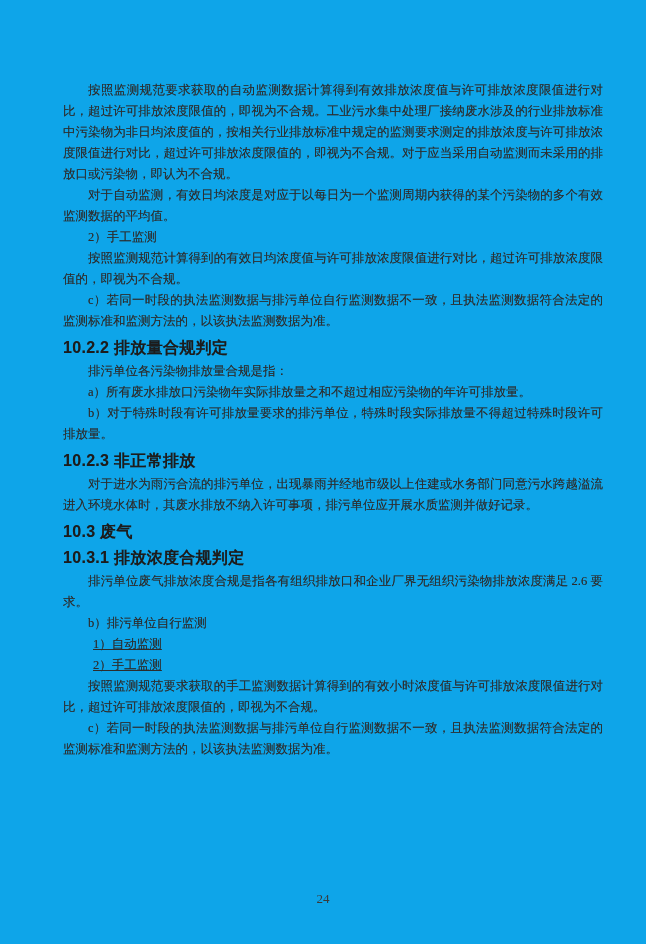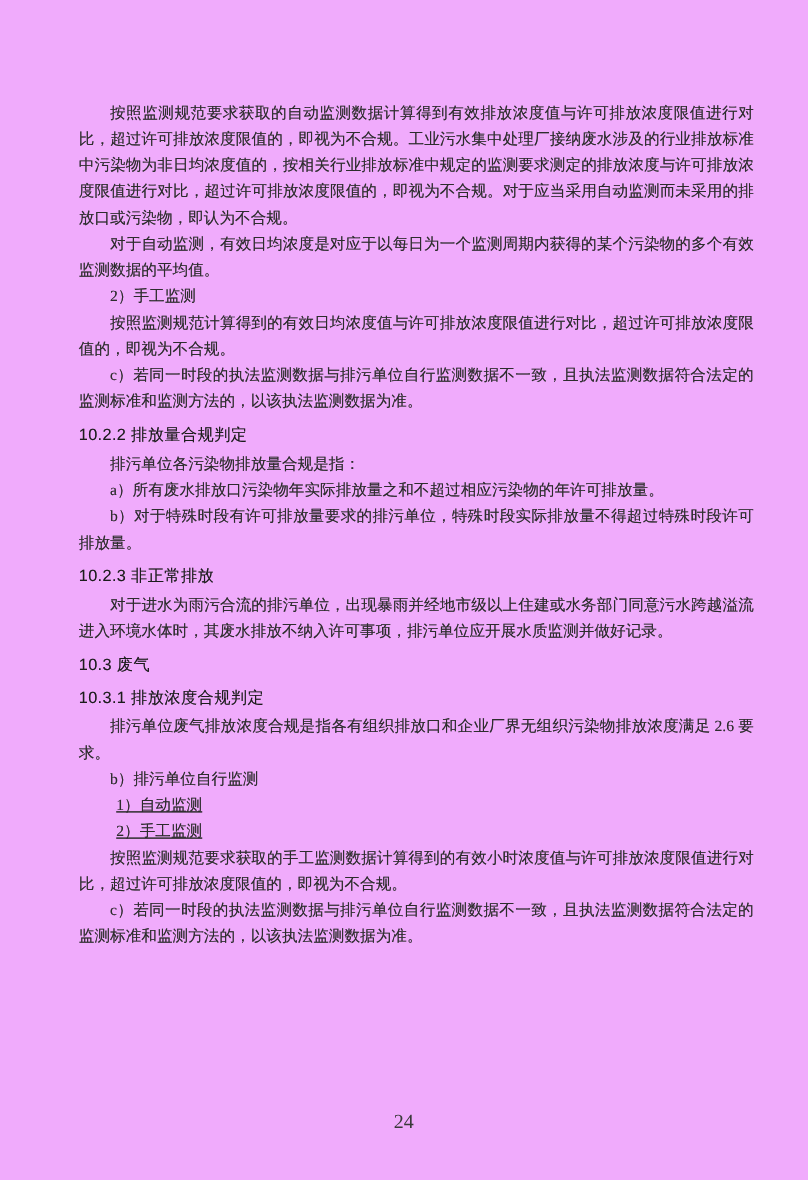--- a/index.html
+++ b/index.html
@@ -5,21 +5,21 @@
   html, body {
     margin: 0;
     padding: 0;
     background: #e8e8e8;
   }
   .page {
     position: relative;
     width: 646px;
     height: 944px;
     margin: 0 auto;
-    background: #f0abfc;
+    background: #0ea5e9;
     overflow: hidden;
     font-family: "Liberation Serif", "DejaVu Serif", serif;
   }
   .content {
     position: absolute;
     left: 63px;
     top: 80px;
     width: 540px;
     color: #2d2d2d;
     font-size: 12.5px;
@@ -33,35 +33,35 @@
   }
   .content p.body {
     text-indent: 2em;
   }
   .content p.sub {
     text-indent: 2.4em;
     text-decoration: underline;
   }
   .content p.heading {
     font-family: "Liberation Sans", "DejaVu Sans", sans-serif;
-    font-weight: normal;
-    font-size: 13px;
+    font-weight: bold;
+    font-size: 16px;
     color: #1c1c1c;
     text-indent: 0;
     margin-top: 5px;
     margin-bottom: 3px;
     letter-spacing: 0.3px;
   }
   .page-number {
     position: absolute;
     left: 0;
     right: 0;
     bottom: 37px;
     text-align: center;
-    font-size: 16px;
+    font-size: 13px;
     color: #3a3a3a;
     font-family: "Liberation Serif", "DejaVu Serif", serif;
   }
 </style>
 </head>
 <body>
 
 <div class="page">
   <div class="content">
       <p class="body">按照监测规范要求获取的自动监测数据计算得到有效排放浓度值与许可排放浓度限值进行对比，超过许可排放浓度限值的，即视为不合规。工业污水集中处理厂接纳废水涉及的行业排放标准中污染物为非日均浓度值的，按相关行业排放标准中规定的监测要求测定的排放浓度与许可排放浓度限值进行对比，超过许可排放浓度限值的，即视为不合规。对于应当采用自动监测而未采用的排放口或污染物，即认为不合规。</p>

